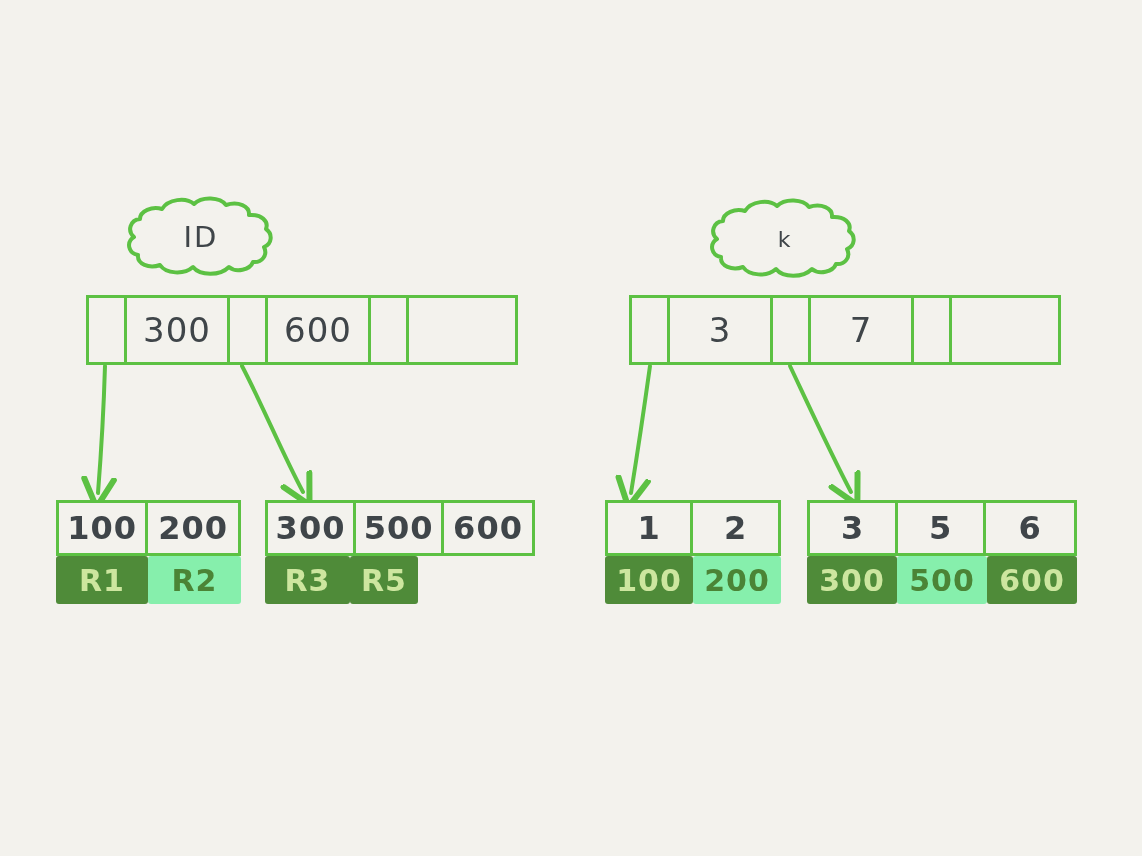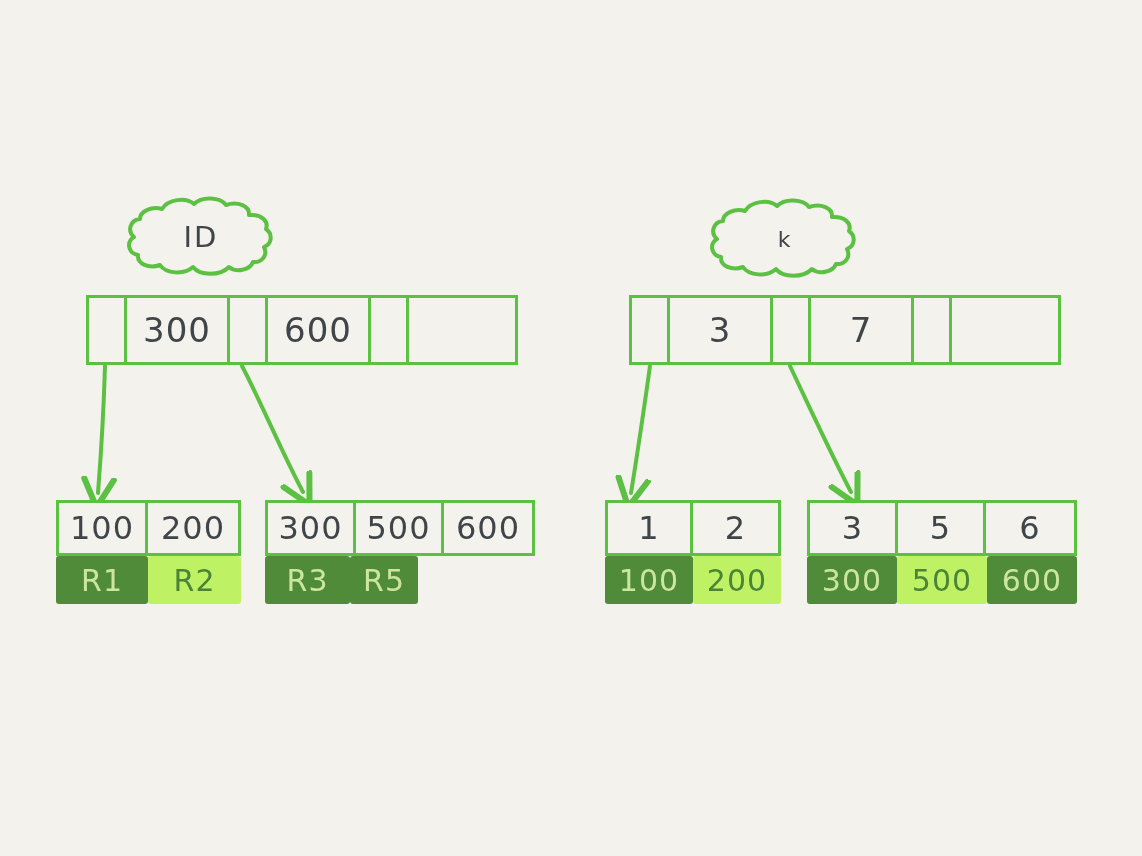--- a/index.html
+++ b/index.html
@@ -85,20 +85,21 @@
     letter-spacing: 1px;
   }
   .inode .tail {
     flex: 1 1 auto;
     box-sizing: border-box;
   }
 
   
   .leaf {
     position: absolute;
+    font-weight: bold;
   }
   .leaf .keyrow {
     display: flex;
     border: 3px solid #5cc143;
     box-sizing: border-box;
     background: #f3f2ed;
     height: 56px;
   }
   .leaf .keycell {
     box-sizing: border-box;
@@ -124,21 +125,21 @@
     font-size: 30px;
     font-family: "DejaVu Sans", sans-serif;
     letter-spacing: 1px;
     border-radius: 3px;
   }
   .leaf .datacell.dark {
     background: #4f8b39;
     color: #cde69f;
   }
   .leaf .datacell.light {
-    background: #bef264;
+    background: #86efac;
     color: #4b8436;
   }
 </style>
 </head>
 <body>
 
 <svg id="canvas" viewBox="0 0 1142 856" xmlns="http://www.w3.org/2000/svg">
   <defs>
     <marker id="arrowhead" markerWidth="9" markerHeight="9" refX="4" refY="4.5" orient="auto" markerUnits="strokeWidth">
       <path d="M0.5,0.8 L7.6,4.6 L0.6,8.2" fill="none" stroke="#5cc143" stroke-width="1.5" stroke-linecap="round" stroke-linejoin="round"></path>

